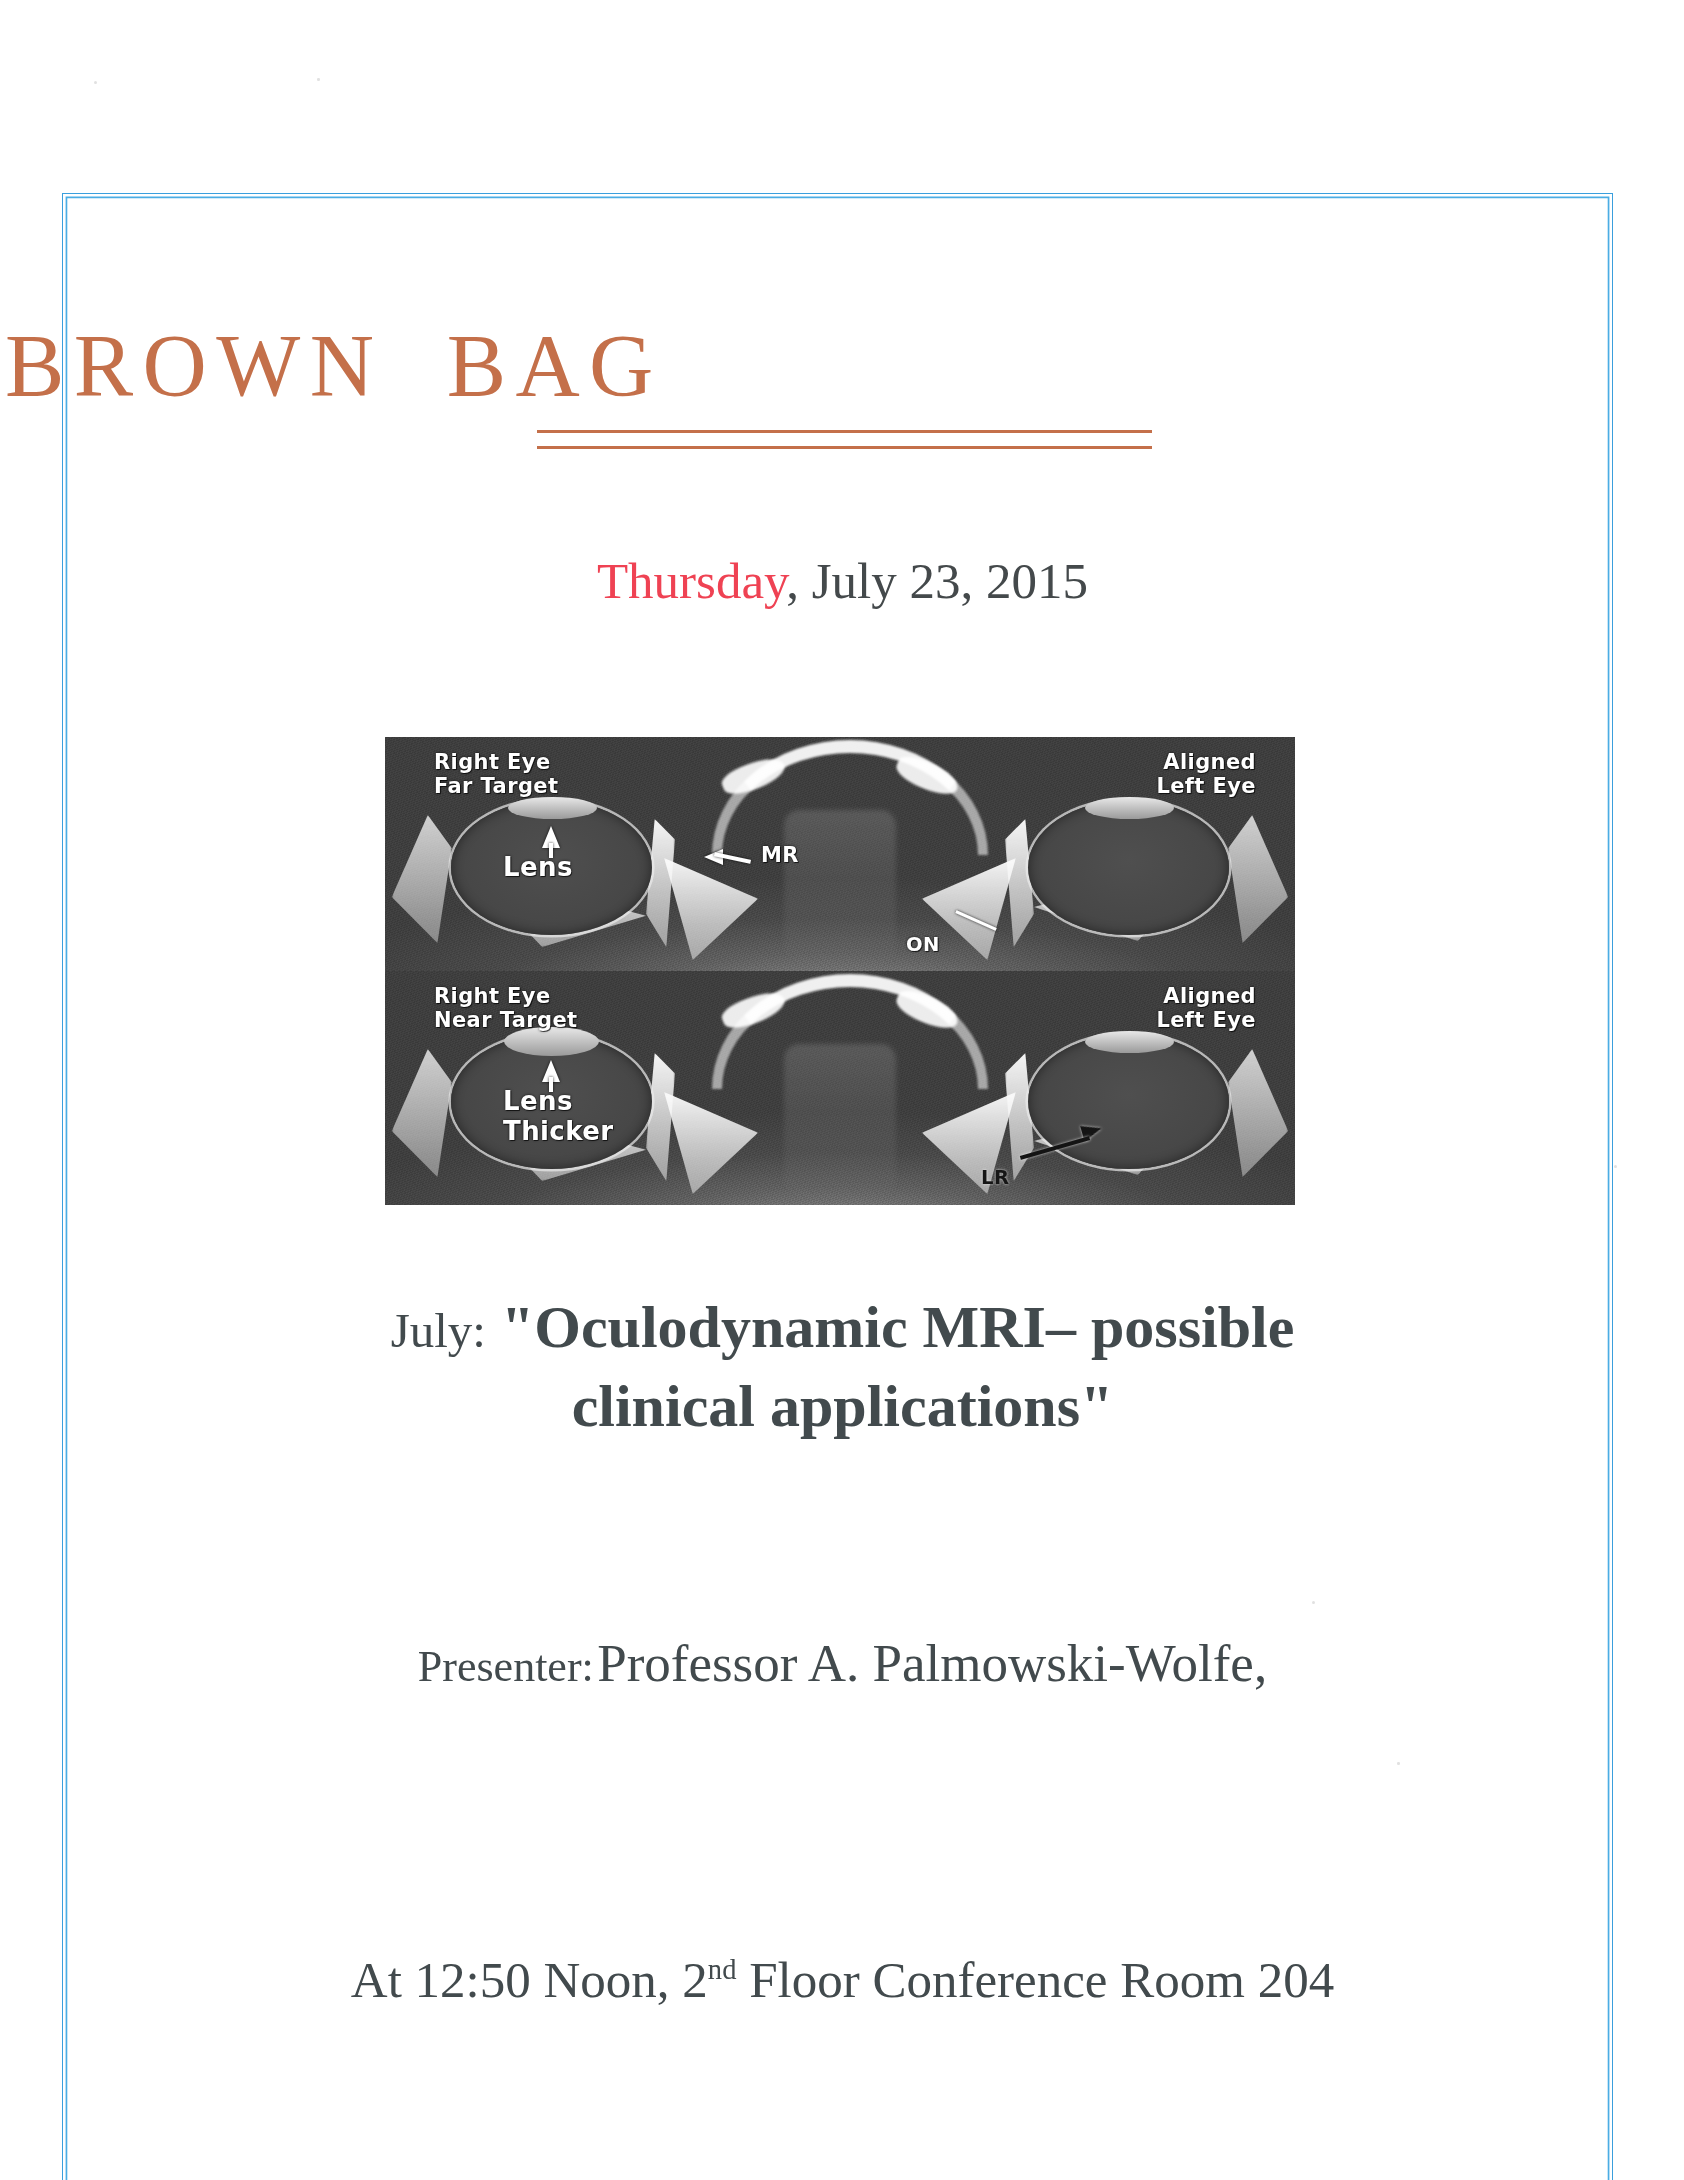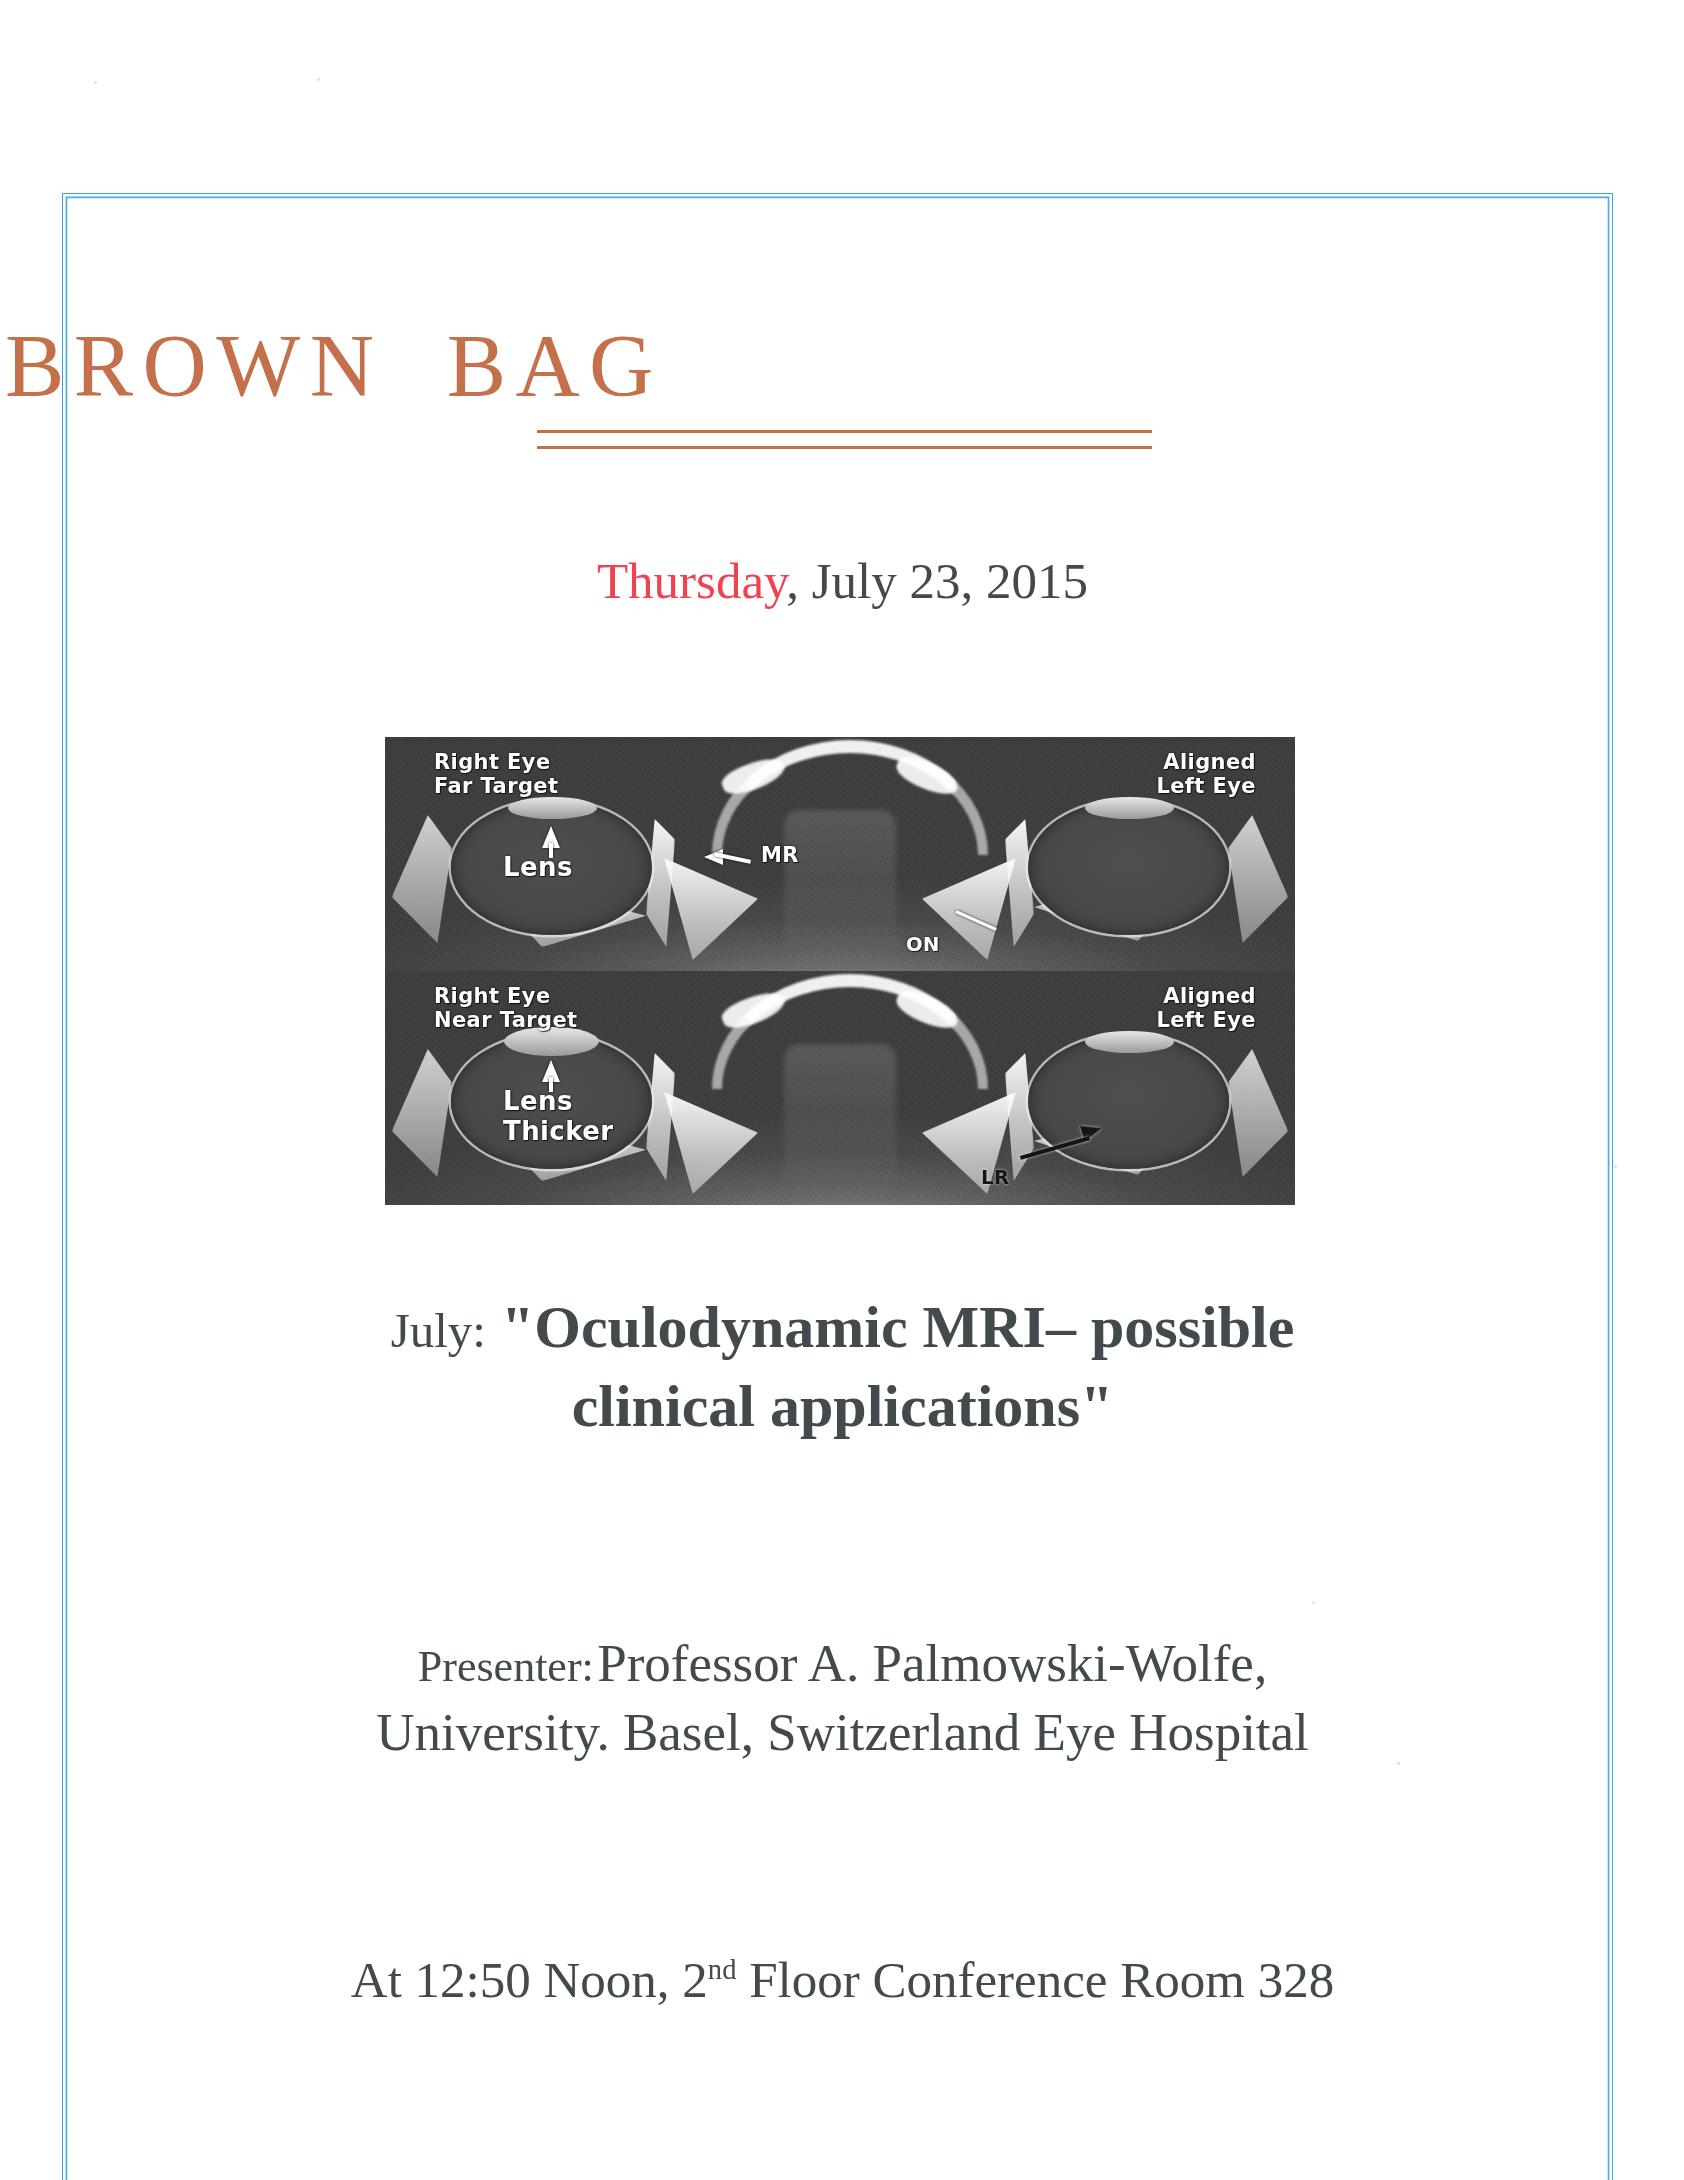--- a/index.html
+++ b/index.html
@@ -458,27 +458,24 @@
     <div class="talk-title-line">
       <span class="talk-title-strong">clinical applications"</span>
     </div>
   </div>
 
   <div class="presenter-block">
     <div class="presenter-line">
       <span class="presenter-prefix">Presenter:</span>
       <span class="presenter-strong">Professor A. Palmowski-Wolfe,</span>
     </div>
-    <div class="presenter-line">
-      <span class="presenter-strong">University. Basel, Switzerland Eye Hospital</span>
-    </div>
   </div>
 
   <div class="location-line">
-    <span>At 12:50 Noon, 2</span><span class="sup-ord">nd</span><span> Floor Conference Room 328</span>
+    <span>At 12:50 Noon, 2</span><span class="sup-ord">nd</span><span> Floor Conference Room 204</span>
   </div>
 
   <div class="scan-speck" style="left:94px; top:81px; width:3.4px; height:3.4px;"></div>
   <div class="scan-speck" style="left:317px; top:78px; width:2.6px; height:2.6px;"></div>
   <div class="scan-speck" style="left:1312px; top:1601px; width:3.4px; height:3.4px;"></div>
   <div class="scan-speck" style="left:1397px; top:1762px; width:2.6px; height:2.6px;"></div>
   <div class="scan-speck" style="left:1614px; top:1165px; width:3.4px; height:3.4px;"></div>
 
 </div>
 

